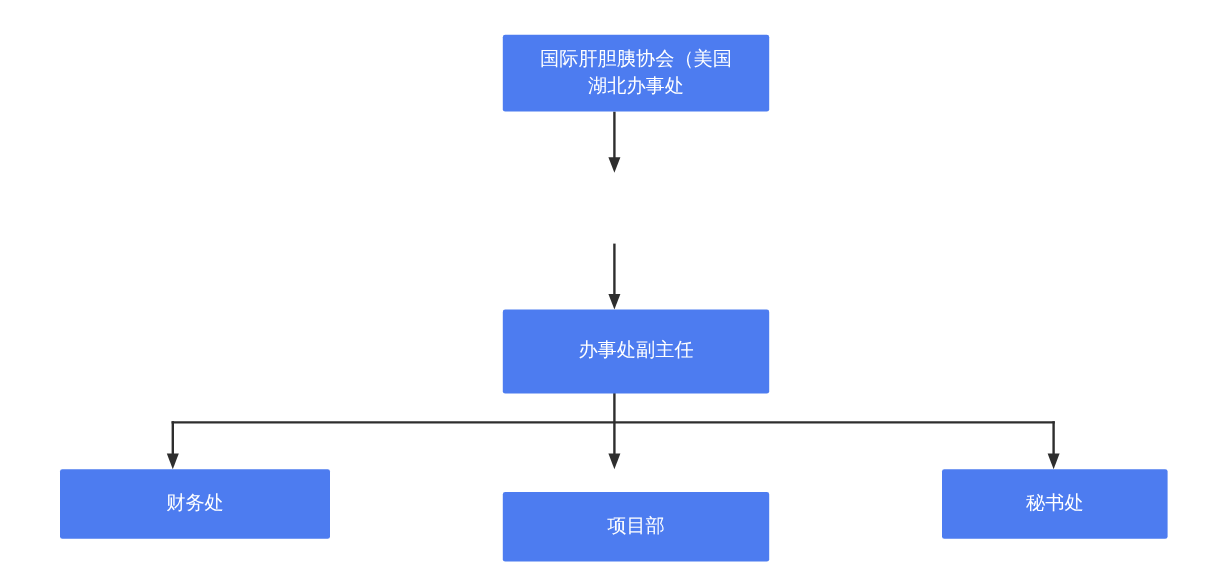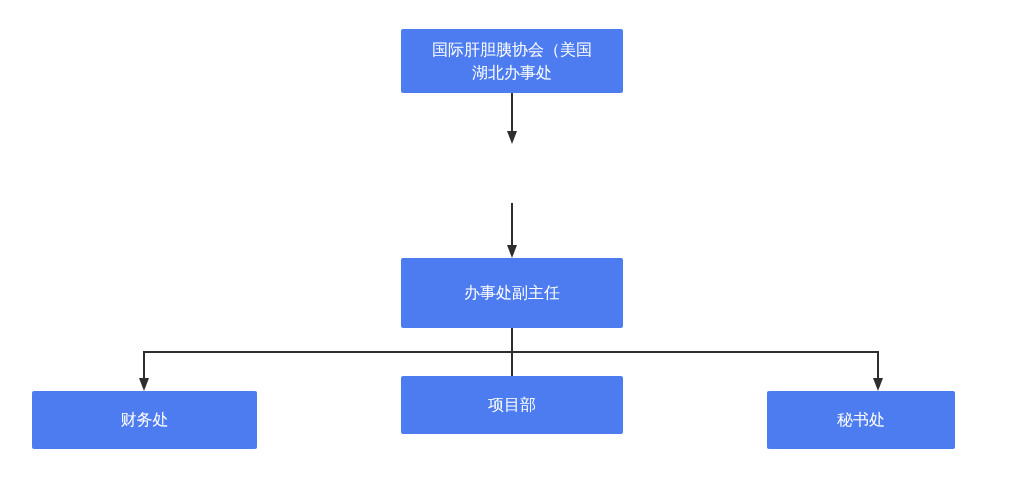--- a/index.html
+++ b/index.html
@@ -36,26 +36,27 @@
     display: flex;
     align-items: center;
     justify-content: center;
     text-align: center;
     font-size: 16px;
     line-height: 1.45;
     border-radius: 2px;
     white-space: pre-line;
     box-sizing: border-box;
     padding: 2px 8px;
+    margin-left: 18px;
   }
   #node-root        { left: 401px; top: 29px;  width: 222px; height: 64px; }
   #node-director    { left: 401px; top: 144px; width: 222px; height: 59px; }
   #node-deputy      { left: 401px; top: 258px; width: 222px; height: 70px; }
   #node-finance     { left: 32px;  top: 391px; width: 225px; height: 58px; }
-  #node-project     { left: 401px; top: 376px; width: 222px; height: 58px; }
+  #node-project     { left: 401px; top: 410px; width: 222px; height: 58px; }
   #node-secretariat { left: 767px; top: 391px; width: 188px; height: 58px; }
 </style>
 </head>
 <body>
 
 <div class="canvas">
 
   <svg class="connector-layer" viewBox="0 0 1024 483" aria-hidden="true">
 
     <g>

